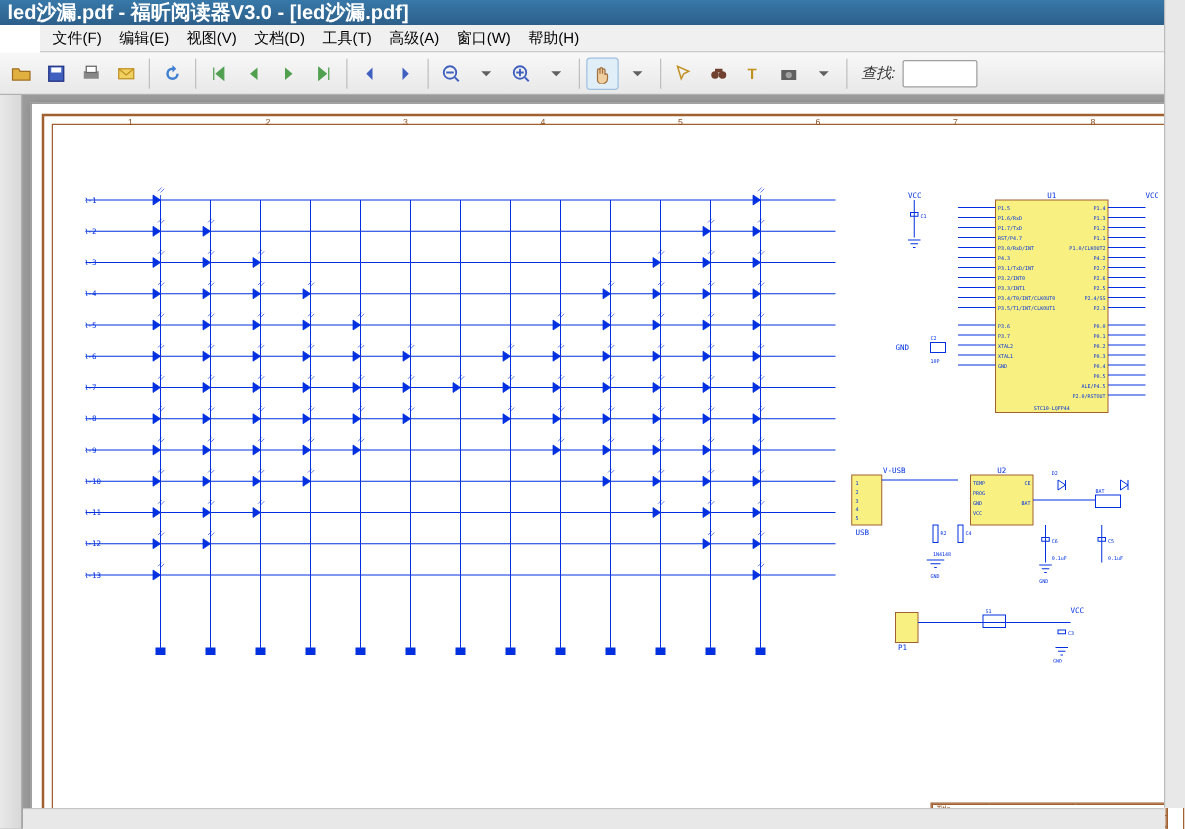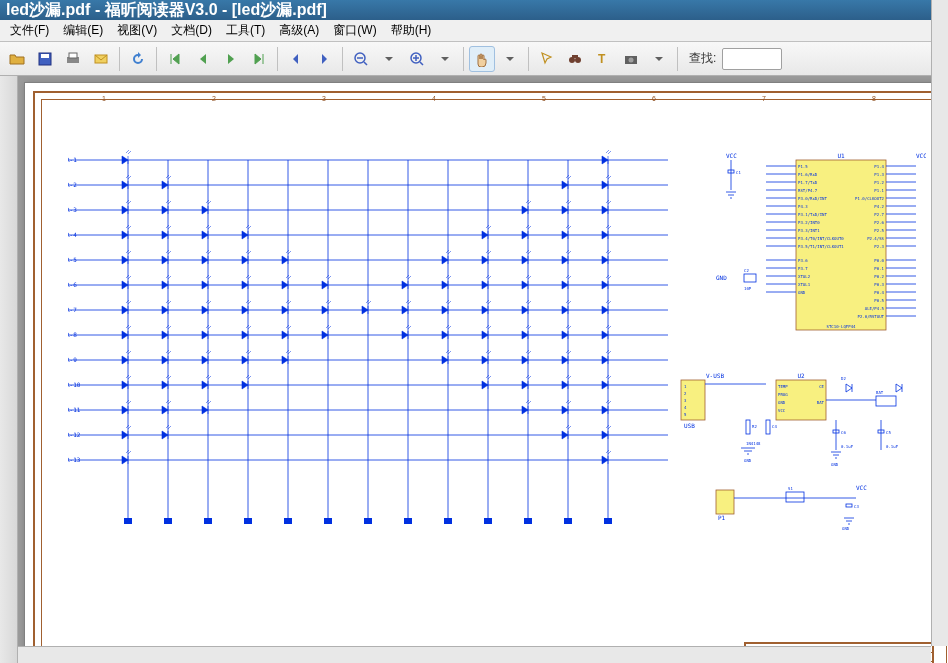--- a/index.html
+++ b/index.html
@@ -1,28 +1,28 @@
 <!DOCTYPE html>
 <html><head>
 <meta charset="utf-8">
 <style>
 * { box-sizing: border-box; margin: 0; padding: 0; }
 body { font-family: "SimSun", "宋体", sans-serif; font-size: 12px; background: #fff; width: 948px; height: 663px; overflow: hidden; }
 
 .titlebar { background: linear-gradient(#3878a8, #2c5f8a); color: #fff; height: 20px; display: flex; align-items: center; padding: 0 6px; font-size: 16px; }
 .titlebar .title-text { font-weight: bold; }
 
-.menubar { background: #f0f0f0; border-bottom: 1px solid #c0c0c0; height: 22px; display: flex; align-items: flex-end; padding: 0 4px; gap: 2px; }
+.menubar { background: #f0f0f0; border-bottom: 1px solid #c0c0c0; height: 22px; display: flex; align-items: flex-end; padding: 0 4px; gap: 2px; margin-left: 32px; }
 .menubar .menu-item { padding: 2px 6px; cursor: pointer; }
 
 .toolbar { background: linear-gradient(#f8f8f8, #e8e8e8); border-bottom: 1px solid #b0b0b0; height: 34px; display: flex; align-items: center; padding: 0 4px; gap: 2px; }
 .toolbar .tool-btn { width: 26px; height: 26px; border: 1px solid transparent; border-radius: 3px; display: flex; align-items: center; justify-content: center; cursor: pointer; background: transparent; }
 .toolbar .sep { width: 1px; height: 24px; background: #c0c0c0; margin: 0 3px; }
 .toolbar .tool-icon { width: 16px; height: 16px; }
-.toolbar .search-label { margin-left: 6px; margin-right: 4px; font-size: 12px; color: #333; }
+.toolbar .search-label { margin-left: 6px; margin-right: 4px; font-size: 12px; color: #333; font-style: italic; }
 .toolbar .search-group { display: flex; align-items: center; border: 1px solid #a0a0a0; background: #fff; border-radius: 2px; height: 22px; }
 
 .workspace { display: flex; height: calc(663px - 20px - 22px - 34px); background: #9a9a9a; }
 .sidebar { width: 18px; background: linear-gradient(90deg, #e8e8e8, #d8d8d8); border-right: 1px solid #b0b0b0; }
 .doc-area { flex: 1; overflow: auto; background: #9a9a9a; padding: 6px 0 0 6px; position: relative; }
 .page { background: #fff; border: 1px solid #808080; box-shadow: 2px 2px 6px rgba(0,0,0,0.3); width: 940px; height: 640px; position: relative; overflow: hidden; }
 
 .sch-frame { position: absolute; left: 8px; top: 8px; right: 8px; bottom: 8px; border: 2px solid #a06030; }
 .sch-inner { position: absolute; left: 6px; top: 6px; right: 6px; bottom: 6px; border: 1px solid #a06030; }
 .ruler-num { position: absolute; font-size: 7px; color: #905020; }

